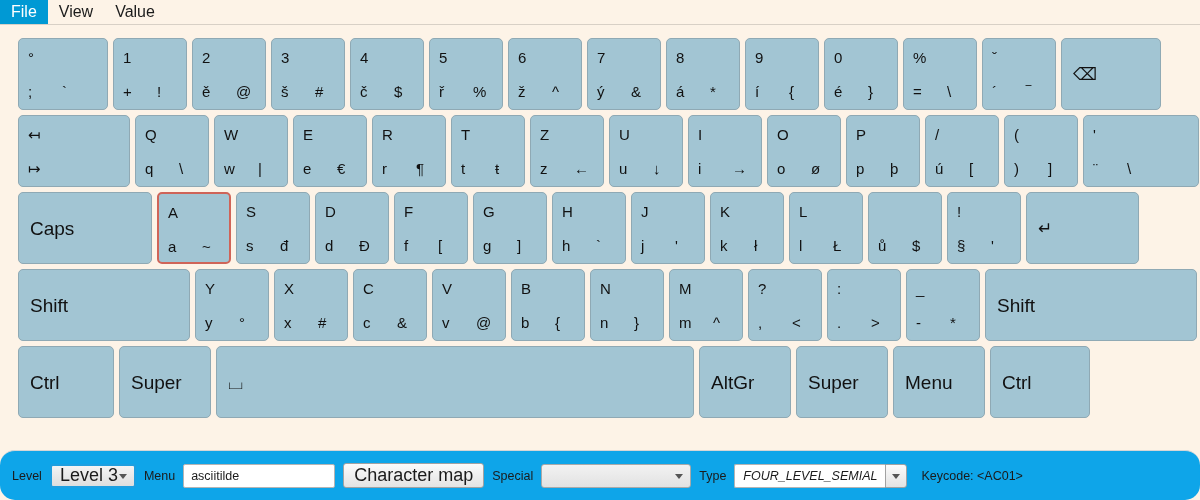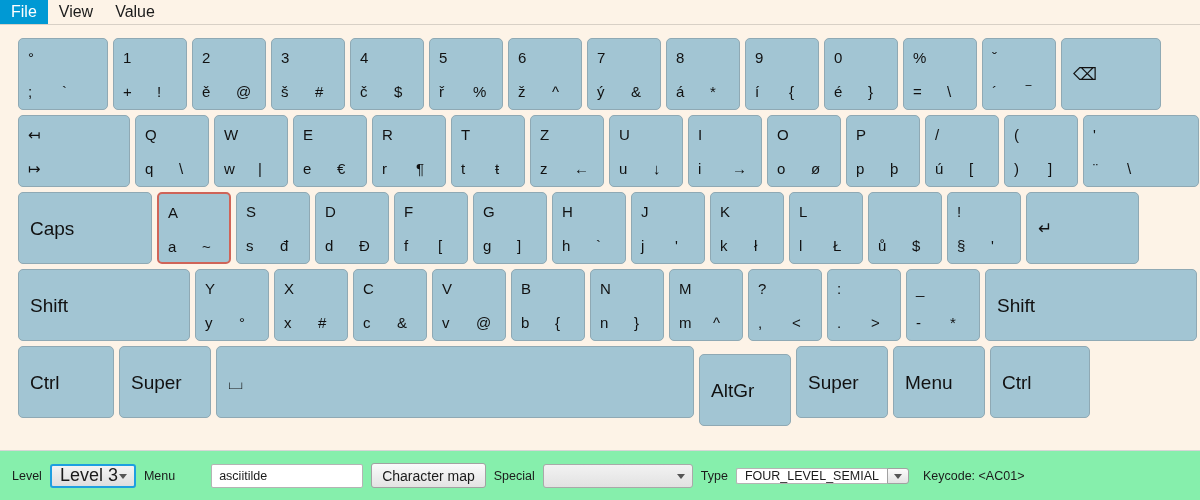--- a/index.html
+++ b/index.html
@@ -83,27 +83,28 @@
     font-size: 19px;
     line-height: 1;
     color: #111;
     white-space: pre;
   }
   .cap.big { font-size: 17px; }
 
   
   .statusbar {
     flex: 0 0 50px;
-    background: #86efac;
+    background: #0ea5e9;
     border-top: 1px solid #d6d6d6;
     display: flex; align-items: center;
     padding: 0 12px;
     gap: 8px;
     font-size: 12.5px;
     color: #1b1b1b;
+    border-radius: 15px;
   }
   .sb-label { color: #1b1b1b; white-space: nowrap; }
   .combo {
     position: relative;
     height: 24px;
     background: linear-gradient(#fdfdfd, #e8e8e8);
     border: 1px solid #a9a9a9;
     border-radius: 3px;
     display: flex; align-items: center;
     padding: 0 26px 0 8px;
@@ -130,36 +131,37 @@
   .textinput {
     height: 24px;
     width: 152px;
     background: #ffffff;
     border: 1px solid #b4b4b4;
     border-radius: 2px;
     display: flex; align-items: center;
     padding: 0 7px;
     font-size: 12.5px;
     color: #1b1b1b;
-    white-space: nowrap; overflow: hidden; margin-left: 28px;
+    white-space: nowrap; overflow: hidden;
   }
   .btn {
     height: 25px;
     background: linear-gradient(#fbfbfb, #e3e3e3);
     border: 1px solid #a2a2a2;
     border-radius: 3px;
     display: flex; align-items: center;
     padding: 0 10px;
-    font-size: 14px;
+    font-size: 18px;
     color: #1b1b1b;
     white-space: nowrap;
   }
   .editcombo {
     display: flex;
-    height: 16px;
+    height: 24px;
+    font-style: italic;
   }
   .editcombo .field {
     background: #ffffff;
     border: 1px solid #b4b4b4;
     border-right: none;
     border-radius: 2px 0 0 2px;
     display: flex; align-items: center;
     padding: 0 8px;
     font-size: 12.5px;
     white-space: nowrap;
@@ -464,21 +466,21 @@
       <div class="krow">
         <div class="key" style="width: 96px;">
           <span class="cap">Ctrl</span>
         </div>
         <div class="key" style="width: 92px;">
           <span class="cap">Super</span>
         </div>
         <div class="key" style="width: 478px;">
           <span class="cap">⌴</span>
         </div>
-        <div class="key" style="width: 92px; margin-top: 8px;">
+        <div class="key" style="width: 92px;">
           <span class="cap">AltGr</span>
         </div>
         <div class="key" style="width: 92px;">
           <span class="cap">Super</span>
         </div>
         <div class="key" style="width: 92px;">
           <span class="cap">Menu</span>
         </div>
         <div class="key" style="width: 100px;">
           <span class="cap">Ctrl</span>

